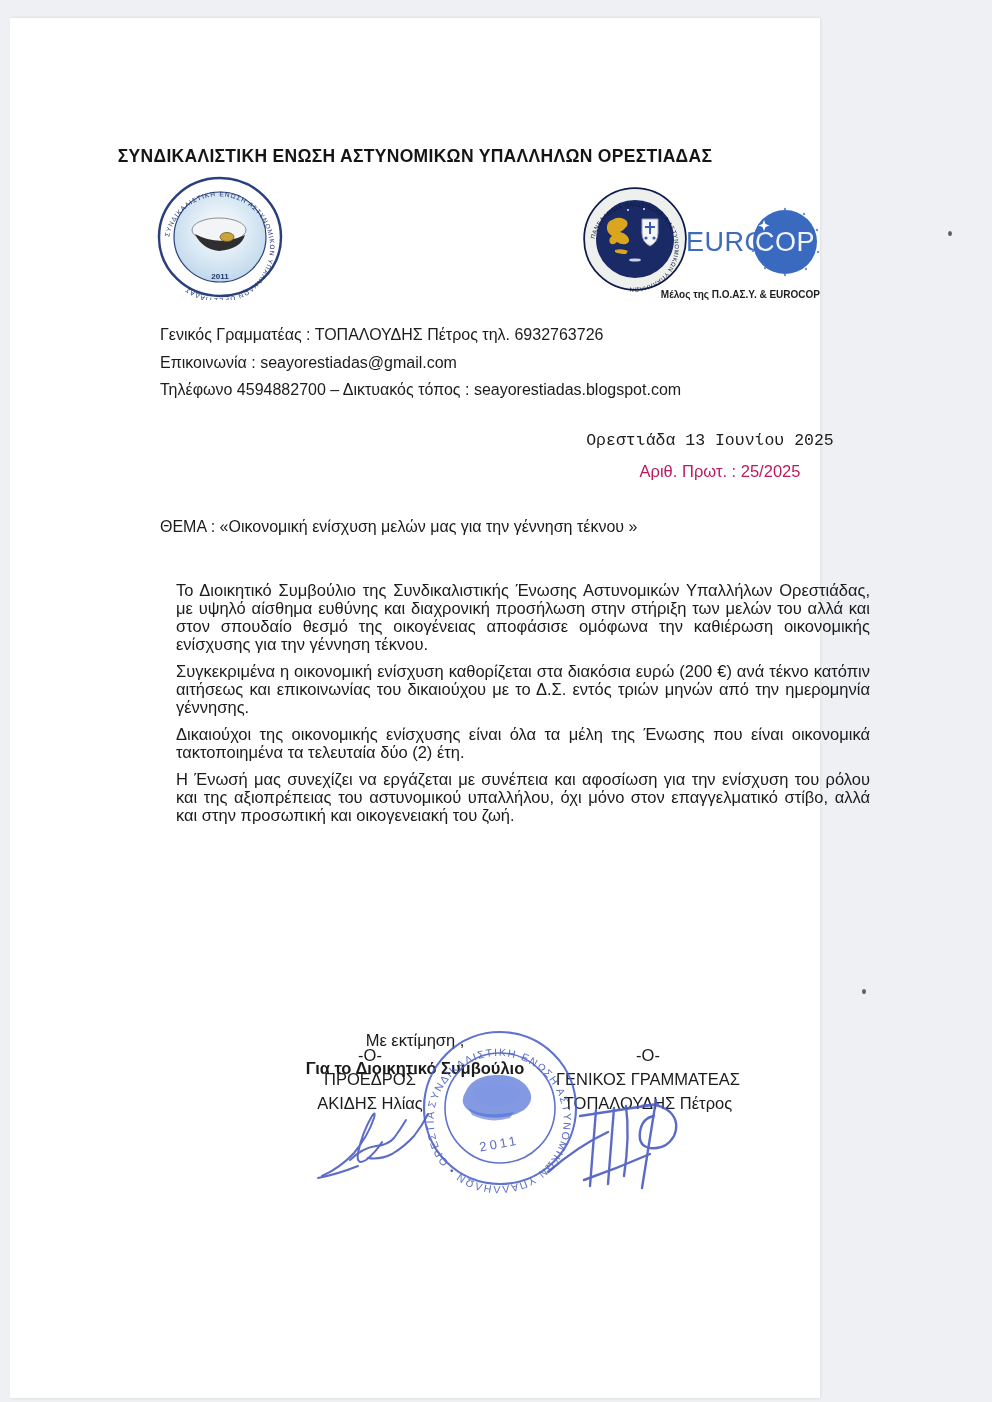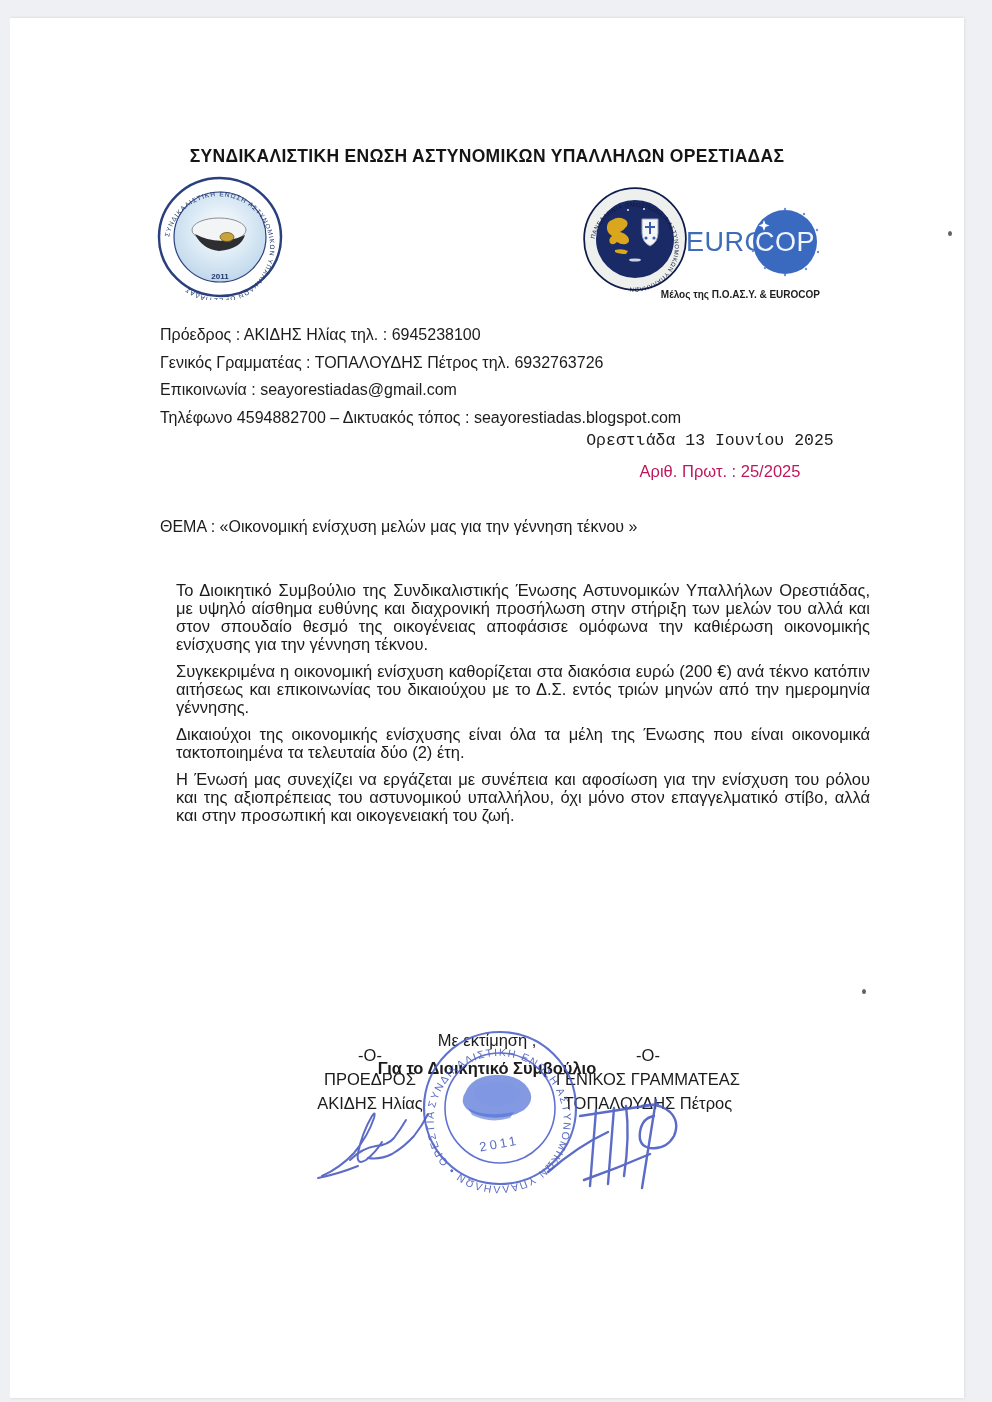--- a/index.html
+++ b/index.html
@@ -5,21 +5,21 @@
   html,body{margin:0;padding:0;}
   body{
     width:992px;height:1402px;
     background:#eef0f3;
     font-family:"Liberation Sans", sans-serif;
     position:relative;
     overflow:hidden;
   }
   .page{
     position:absolute;left:10px;top:18px;
-    width:954px;height:1380px;
+    width:810px;height:1380px;
     background:#ffffff;
     box-shadow:0 0 3px rgba(0,0,0,.12);
   }
   .abs{position:absolute;}
   .title{
     left:0;top:128px;width:100%;
     text-align:center;
     font-size:17.5px;font-weight:700;
     letter-spacing:.3px;
     color:#151515;
@@ -132,21 +132,20 @@
       <circle cx="120" cy="63" r="1.2" fill="#6f8fd0"></circle>
       <circle cx="99" cy="69" r="1.2" fill="#6f8fd0"></circle>
       <circle cx="79" cy="62" r="1.2" fill="#6f8fd0"></circle>
       <circle cx="67" cy="45" r="1.2" fill="#6f8fd0"></circle>
     </svg>
   </div>
 
   <div class="abs membership">Μέλος της Π.Ο.ΑΣ.Υ. &amp; EUROCOP</div>
 
   <div class="abs contact">
-    <div>Πρόεδρος : ΑΚΙΔΗΣ Ηλίας τηλ. : 6945238100</div>
     <div>Γενικός Γραμματέας : ΤΟΠΑΛΟΥΔΗΣ Πέτρος τηλ. 6932763726</div>
     <div>Επικοινωνία : seayorestiadas@gmail.com</div>
     <div>Τηλέφωνο 4594882700 – Δικτυακός τόπος : seayorestiadas.blogspot.com</div>
   </div>
 
   <div class="abs place-date">Ορεστιάδα 13 Ιουνίου 2025</div>
   <div class="abs protocol">Αριθ. Πρωτ. : 25/2025</div>
 
   <div class="abs subject">ΘΕΜΑ : «Οικονομική ενίσχυση μελών μας για την γέννηση τέκνου »</div>
 

